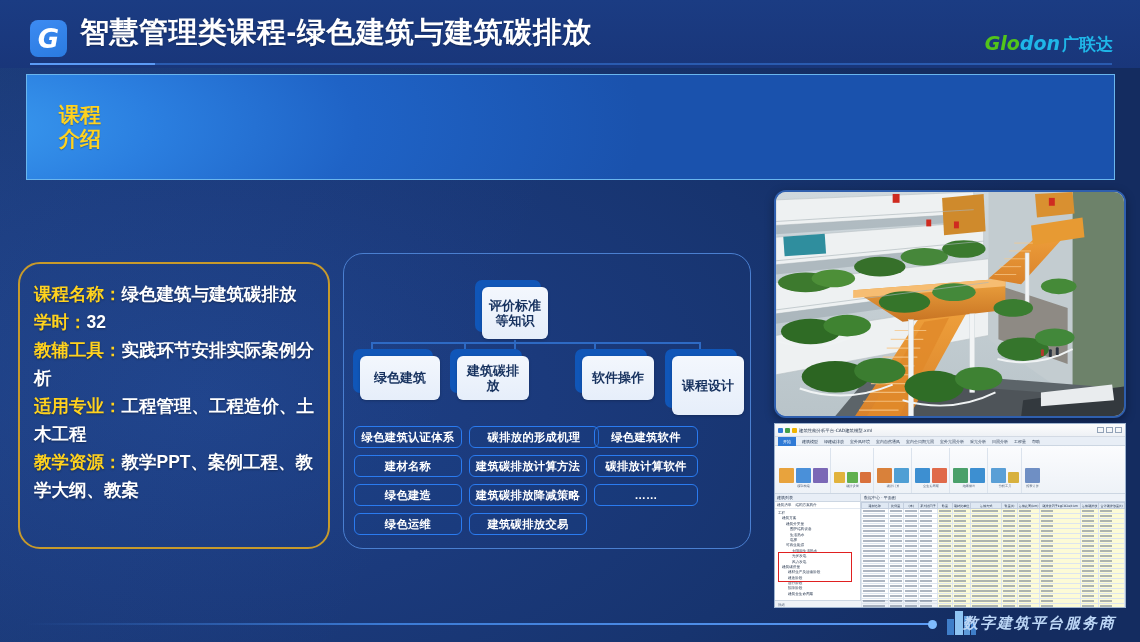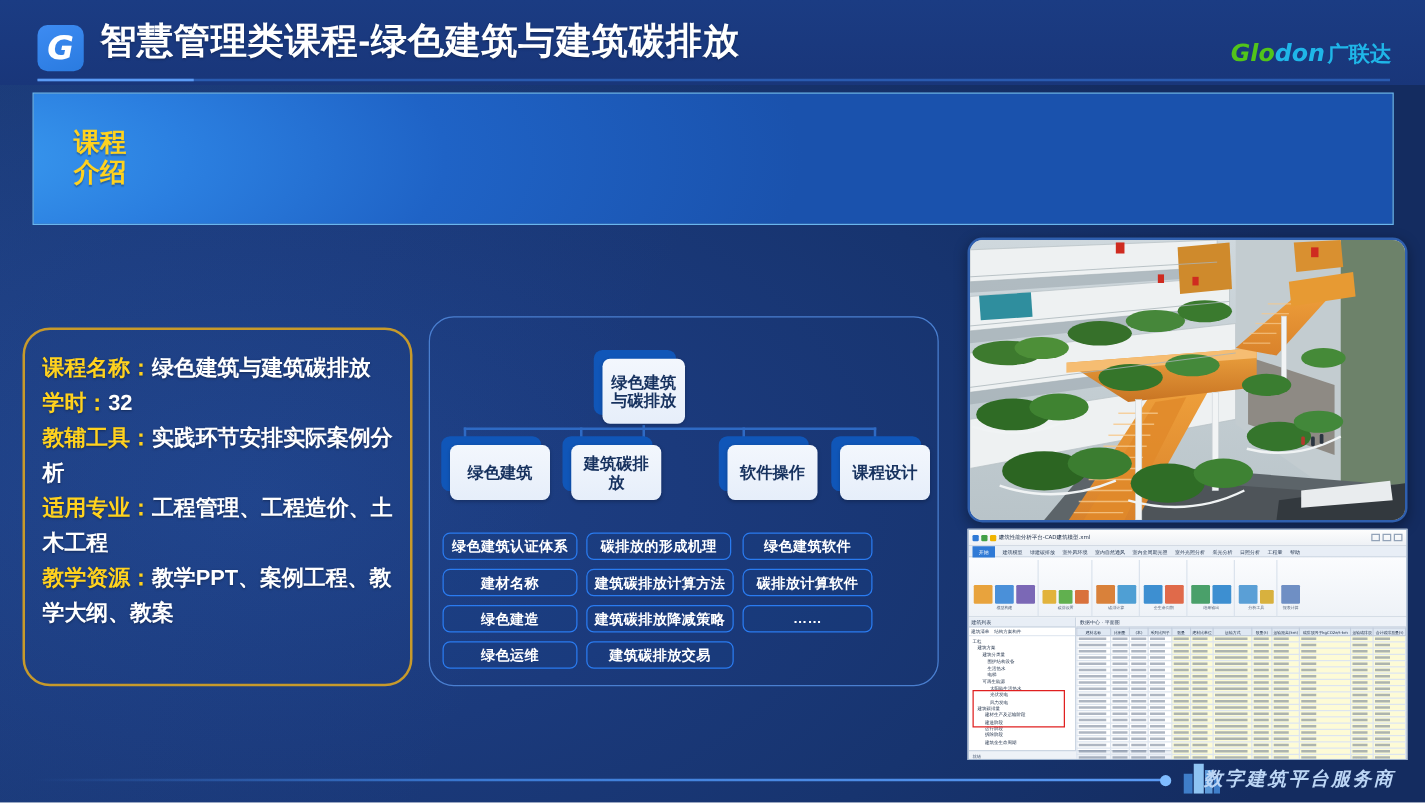--- a/index.html
+++ b/index.html
@@ -263,21 +263,21 @@
     <div class="conn" style="left:170px; top:86px; width:2px; height:22px;"></div>
     <div class="conn" style="left:27px; top:88px; width:330px; height:2px;"></div>
     <div class="conn" style="left:27px; top:88px; width:2px; height:14px;"></div>
     <div class="conn" style="left:120px; top:88px; width:2px; height:14px;"></div>
     <div class="conn" style="left:250px; top:88px; width:2px; height:14px;"></div>
     <div class="conn" style="left:355px; top:88px; width:2px; height:14px;"></div>
 
     <div class="node" style="left:138px; top:33px; width:66px; height:52px;">
       <div class="shadow"></div>
       <div class="card">
-        <span style="white-space:normal;">绿色建筑与碳排放</span>
+        <span style="white-space:normal;">评价标准等知识</span>
       </div>
     </div>
 
     <div class="node" style="left:16px; top:102px; width:80px; height:44px;">
       <div class="shadow"></div>
       <div class="card">
         <span>绿色建筑</span>
       </div>
     </div>
     <div class="node" style="left:238px; top:102px; width:72px; height:44px;">
@@ -285,41 +285,41 @@
       <div class="card">
         <span>软件操作</span>
       </div>
     </div>
     <div class="node" style="left:113px; top:102px; width:72px; height:44px;">
       <div class="shadow"></div>
       <div class="card">
         <span style="white-space:normal;">建筑碳排放</span>
       </div>
     </div>
-    <div class="node" style="left:328px; top:102px; width:72px; height:44px;text-align:right;">
+    <div class="node" style="left:328px; top:102px; width:72px; height:59px;text-align:right;">
       <div class="shadow"></div>
       <div class="card">
         <span>课程设计</span>
       </div>
     </div>
 
     <div class="leaf" style="left:10px; top:172px; width:108px; height:22px;">
       <span>绿色建筑认证体系</span>
       </div>
     <div class="leaf" style="left:10px; top:201px; width:108px; height:22px;">
       <span>建材名称</span>
       </div>
     <div class="leaf" style="left:10px; top:230px; width:108px; height:22px;">
       <span>绿色建造</span>
       </div>
     <div class="leaf" style="left:10px; top:259px; width:108px; height:22px;">
       <span>绿色运维</span>
       </div>
 
-    <div class="leaf" style="left:125px; top:172px; width:116px; height:22px;">
+    <div class="leaf" style="left:125px; top:172px; width:130px; height:22px;">
       <span>碳排放的形成机理</span>
       </div>
     <div class="leaf" style="left:125px; top:201px; width:118px; height:22px;">
       <span>建筑碳排放计算方法</span>
       </div>
     <div class="leaf" style="left:125px; top:230px; width:118px; height:22px;">
       <span>建筑碳排放降减策略</span>
       </div>
     <div class="leaf" style="left:125px; top:259px; width:118px; height:22px;">
       <span>建筑碳排放交易</span>

